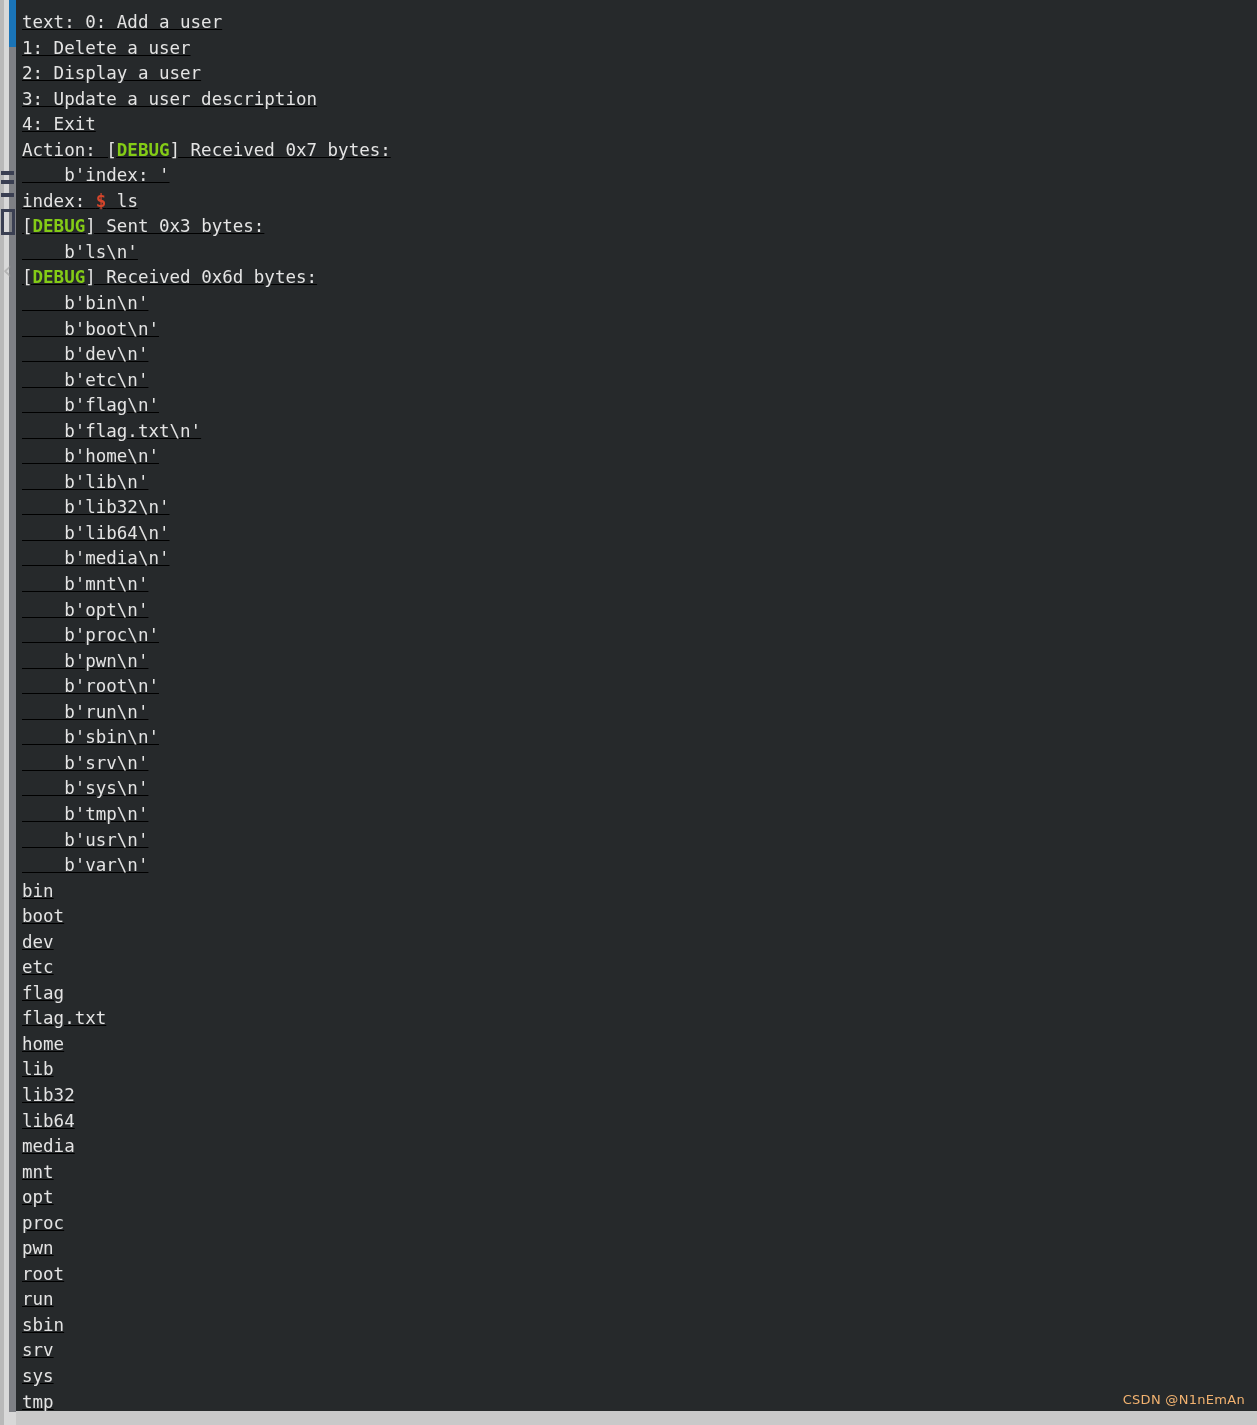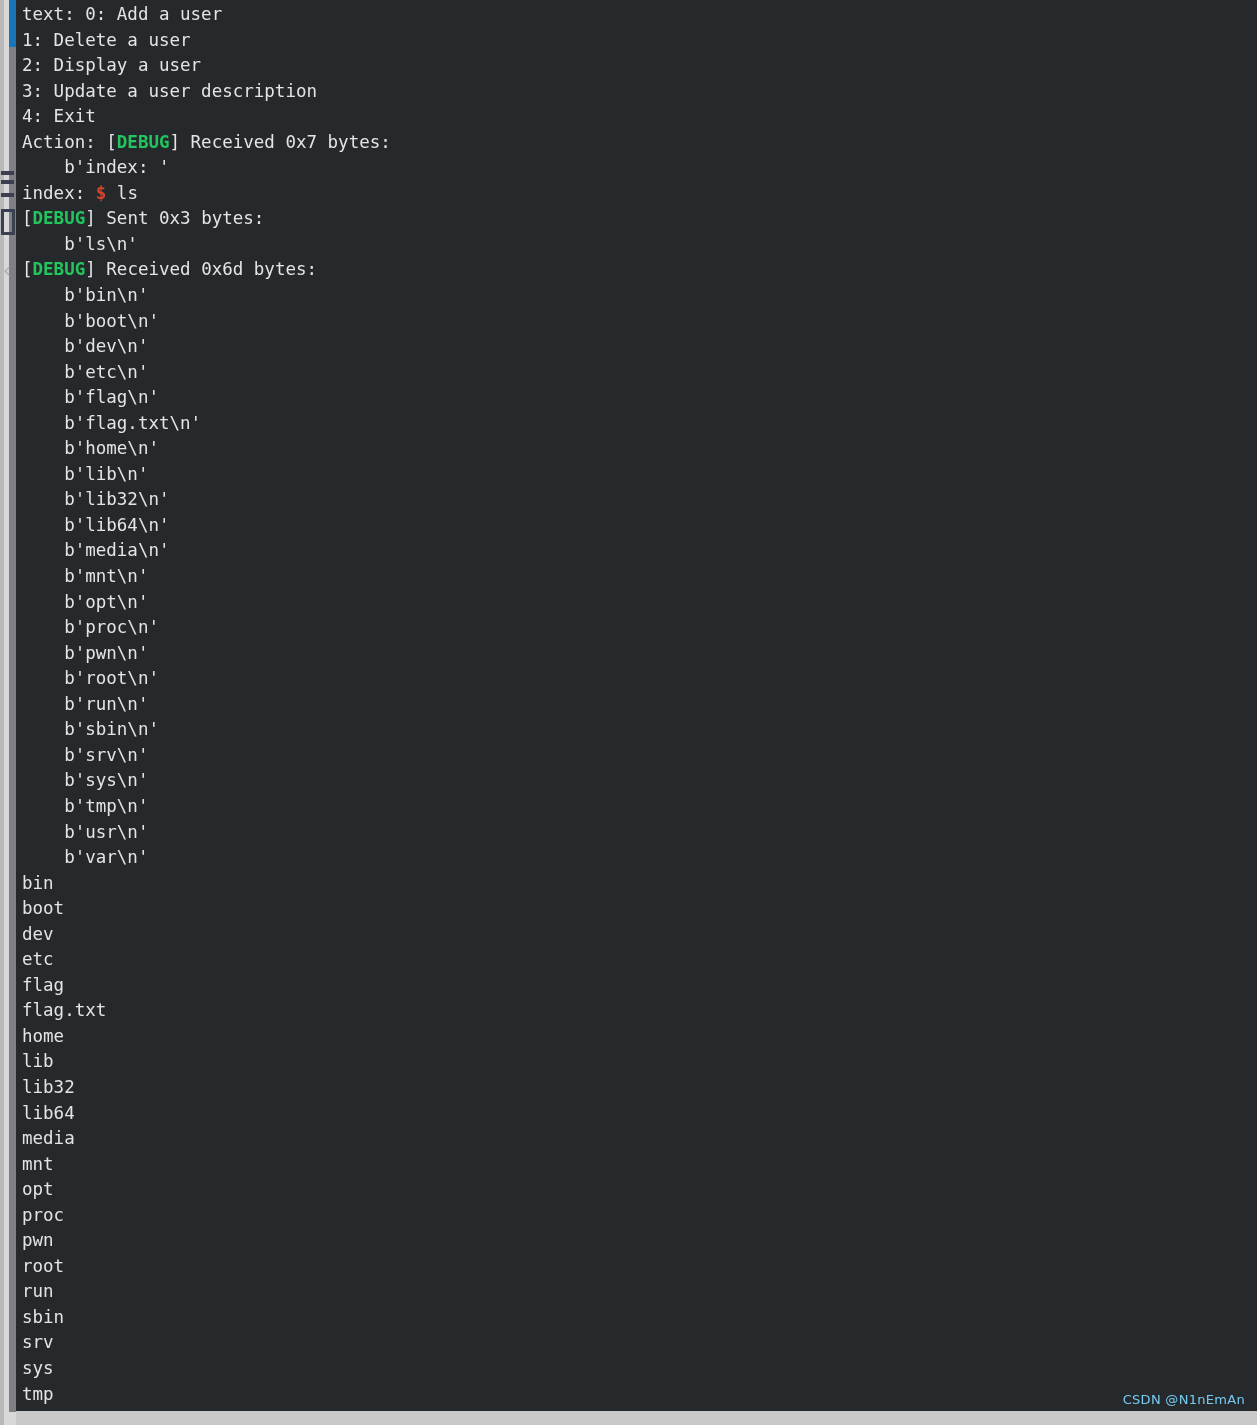--- a/index.html
+++ b/index.html
@@ -80,35 +80,36 @@
     opacity: 0.55;
   }
 
   
   #terminal {
     position: absolute;
     left: 16px; top: 0;
     width: 1241px;
     height: 1411px;
     background: #26292b;
-    padding: 2px 0 0 6px;
+    padding: 10px 0 0 6px;
     overflow: hidden;
+    text-decoration: underline;
   }
   #console {
     margin: 0;
     padding: 0;
     font-family: "DejaVu Sans Mono", "Liberation Mono", monospace;
     font-size: 17.5px;
     line-height: 25.55px;
     color: #e4e4e4;
     white-space: pre;
     letter-spacing: 0px;
   }
   .ln { display: block; height: 25.55px; }
-  .debug { color: #22c55e; font-weight: bold; margin-top: 48px; }
+  .debug { color: #84cc16; font-weight: bold; margin-top: 48px; }
   .brk   { color: #e4e4e4; text-align: right; }
   .dollar{ color: #d4452b; font-weight: bold; }
 
   
   #bottom-strip {
     position: absolute;
     left: 0;
     bottom: 0;
     width: 1257px;
     height: 14px;
@@ -119,21 +120,21 @@
     left: 8px;
     top: 0;
     width: 1249px;
     height: 14px;
     background: #c9c9c9;
   }
   #watermark {
     position: absolute;
     right: 12px;
     bottom: 18px;
-    color: #7dd3fc;
+    color: #fdba74;
     font-family: "DejaVu Sans", "Liberation Sans", sans-serif;
     font-size: 13px;
     letter-spacing: 0.3px;
     z-index: 9;
     opacity: 0.95;
   }
 </style>
 </head>
 <body>
 

